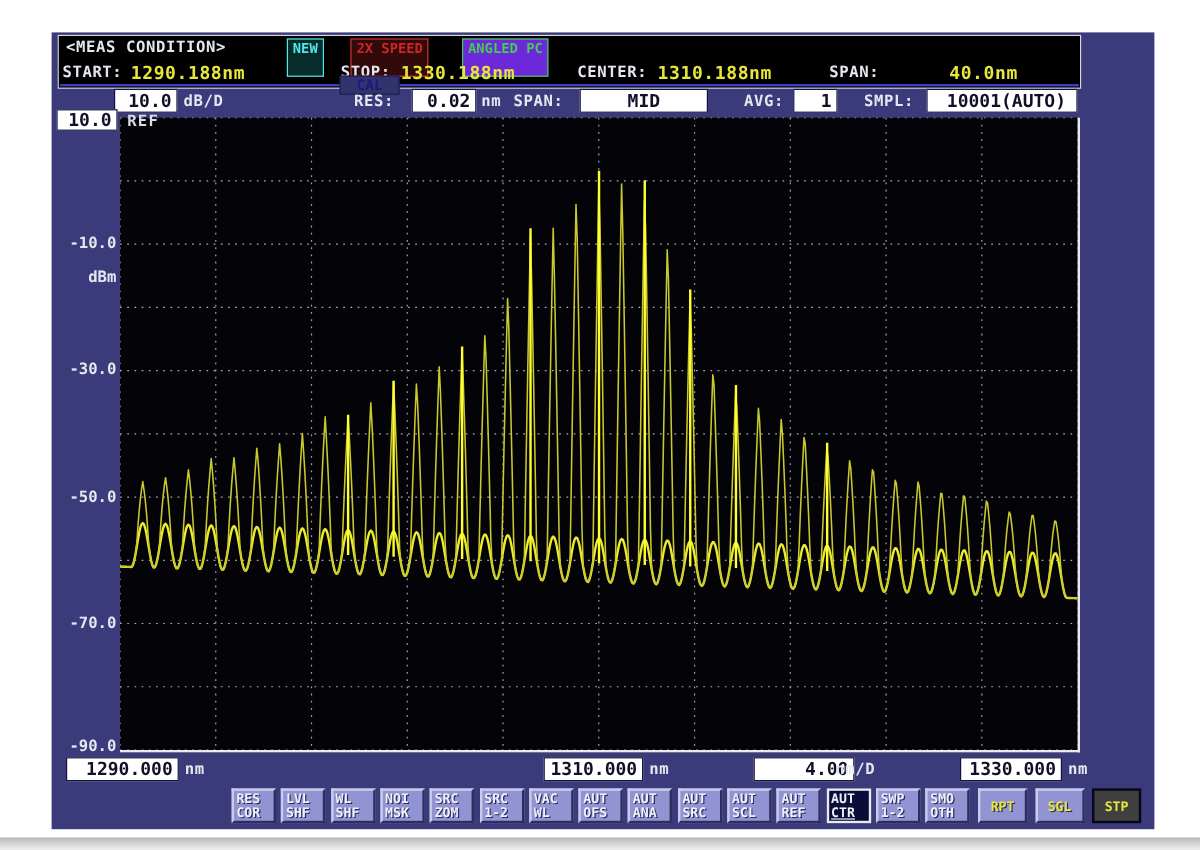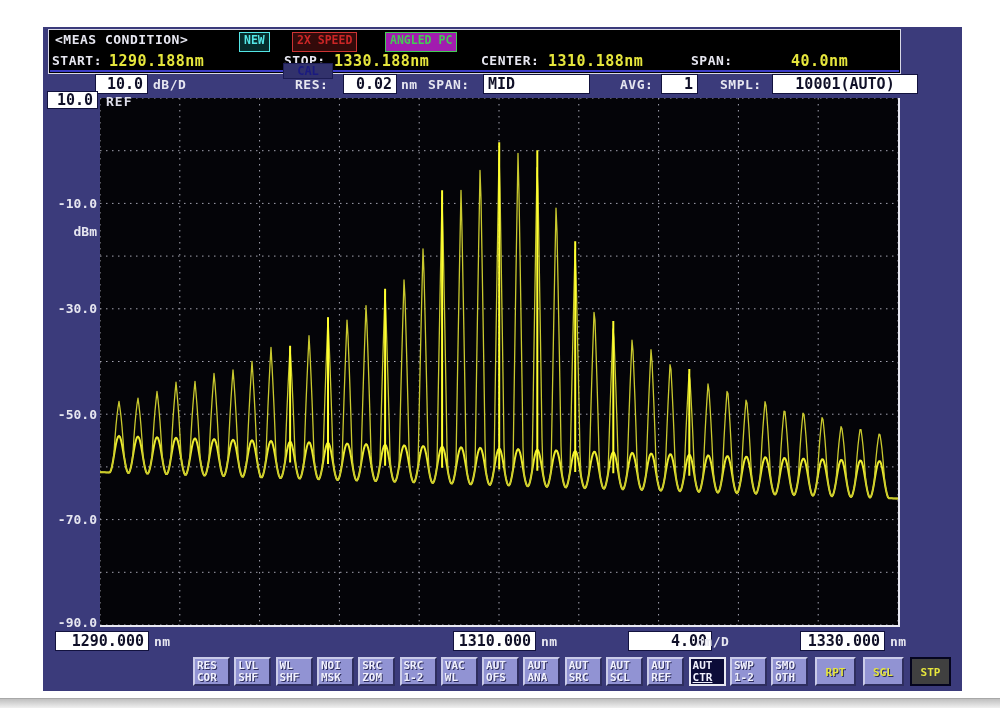--- a/index.html
+++ b/index.html
@@ -6,30 +6,30 @@
   html,body{width:1000px;height:708px;background:#ffffff;overflow:hidden;
     font-family:"DejaVu Sans Mono","Liberation Mono",monospace}
   .screen{position:absolute;left:43px;top:27px;width:919px;height:664px;background:#3b3b7b}
   
   .measbox{position:absolute;left:5px;top:2px;width:853px;height:45px;background:#000;
     border:1px solid #d9d9e6}
   .measbox .blue-line{position:absolute;left:1px;right:1px;bottom:1px;height:2px;background:#3c3cc8}
   .lbl{color:#e6e6f0;font-weight:bold;font-size:13px;letter-spacing:.5px;white-space:nowrap}
   .val{color:#e6e63c;font-weight:bold;font-size:15px;letter-spacing:.5px;white-space:nowrap}
   .abs{position:absolute}
-  .badge{position:absolute;top:2px;height:20px;line-height:14px;padding:0 4px;
+  .badge{position:absolute;top:2px;height:32px;line-height:14px;padding:0 4px;
     font-size:11.5px;font-weight:bold;border:1px solid;white-space:nowrap}
   .badge-new{color:#55e6e6;border-color:#55e6e6;background:#062c2c}
   .badge-speed{color:#cc2626;border-color:#cc3333;background:#330a0a}
-  .badge-apc{color:#44cc55;border-color:#44cc55;background:#a21caf}
+  .badge-apc{color:#44cc55;border-color:#44cc55;background:#6d28d9}
   
   .wbox{position:absolute;height:20px;background:#fff;color:#101028;font-weight:bold;
     font-size:15px;line-height:18px;text-align:right;padding:0 4px;border:1px solid #12123e;
     white-space:nowrap}
-  .wbox.left{text-align:left}
+  .wbox.left{text-align:center}
   .wbox.center{text-align:center}
   .calbadge{position:absolute;left:240px;top:36px;width:50px;height:16px;background:#32326c;
     border:1px solid #1d1d55;color:#1a1a80;font-size:12px;font-weight:bold;text-align:center;
     line-height:14px}
   
   .plot{position:absolute;left:57px;top:71px;width:800px;height:529px;background:#040408;
     border-right:2px solid #e9e9f2;border-bottom:2px solid #e9e9f2}
   .ref-plot-label{position:absolute;left:63px;top:67px;color:#dcdce8;font-size:13px;
     font-weight:bold;letter-spacing:1px;z-index:3}
   .ylab{position:absolute;left:6px;width:48px;text-align:right;color:#e6e6f0;
@@ -73,21 +73,21 @@
   <div class="wbox" style="left:52px;top:47px;width:53px">10.0</div>
   <span class="abs lbl" style="left:110px;top:50px">dB/D</span>
   <span class="abs lbl" style="left:252px;top:50px">RES:</span>
   <div class="wbox" style="left:300px;top:47px;width:54px">0.02</div>
   <span class="abs lbl" style="left:358px;top:50px">nm</span>
   <span class="abs lbl" style="left:385px;top:50px">SPAN:</span>
   <div class="wbox left" style="left:440px;top:47px;width:107px">MID</div>
   <span class="abs lbl" style="left:577px;top:50px">AVG:</span>
   <div class="wbox" style="left:618px;top:47px;width:37px">1</div>
   <span class="abs lbl" style="left:677px;top:50px">SMPL:</span>
-  <div class="wbox center" style="left:729px;top:47px;width:146px;padding:0 16px">10001(AUTO)</div>
+  <div class="wbox center" style="left:729px;top:47px;width:126px;padding:0 16px">10001(AUTO)</div>
 
   <div class="wbox" style="left:4px;top:64px;width:51px;height:18px;line-height:16px">10.0</div>
   <span class="ref-plot-label">REF</span>
 
   <div class="plot">
     <svg id="trace-svg" width="798" height="527" viewBox="0 0 798 527">
         <line x1="0.0" y1="0" x2="0.0" y2="527" stroke="#a3a3b0" stroke-width="1" stroke-dasharray="1.5 4.5"></line>
         <line x1="0" y1="0.0" x2="798" y2="0.0" stroke="#a3a3b0" stroke-width="1" stroke-dasharray="1.5 4.5"></line>
         <line x1="79.8" y1="0" x2="79.8" y2="527" stroke="#a3a3b0" stroke-width="1" stroke-dasharray="1.5 4.5"></line>
         <line x1="0" y1="52.7" x2="798" y2="52.7" stroke="#a3a3b0" stroke-width="1" stroke-dasharray="1.5 4.5"></line>

